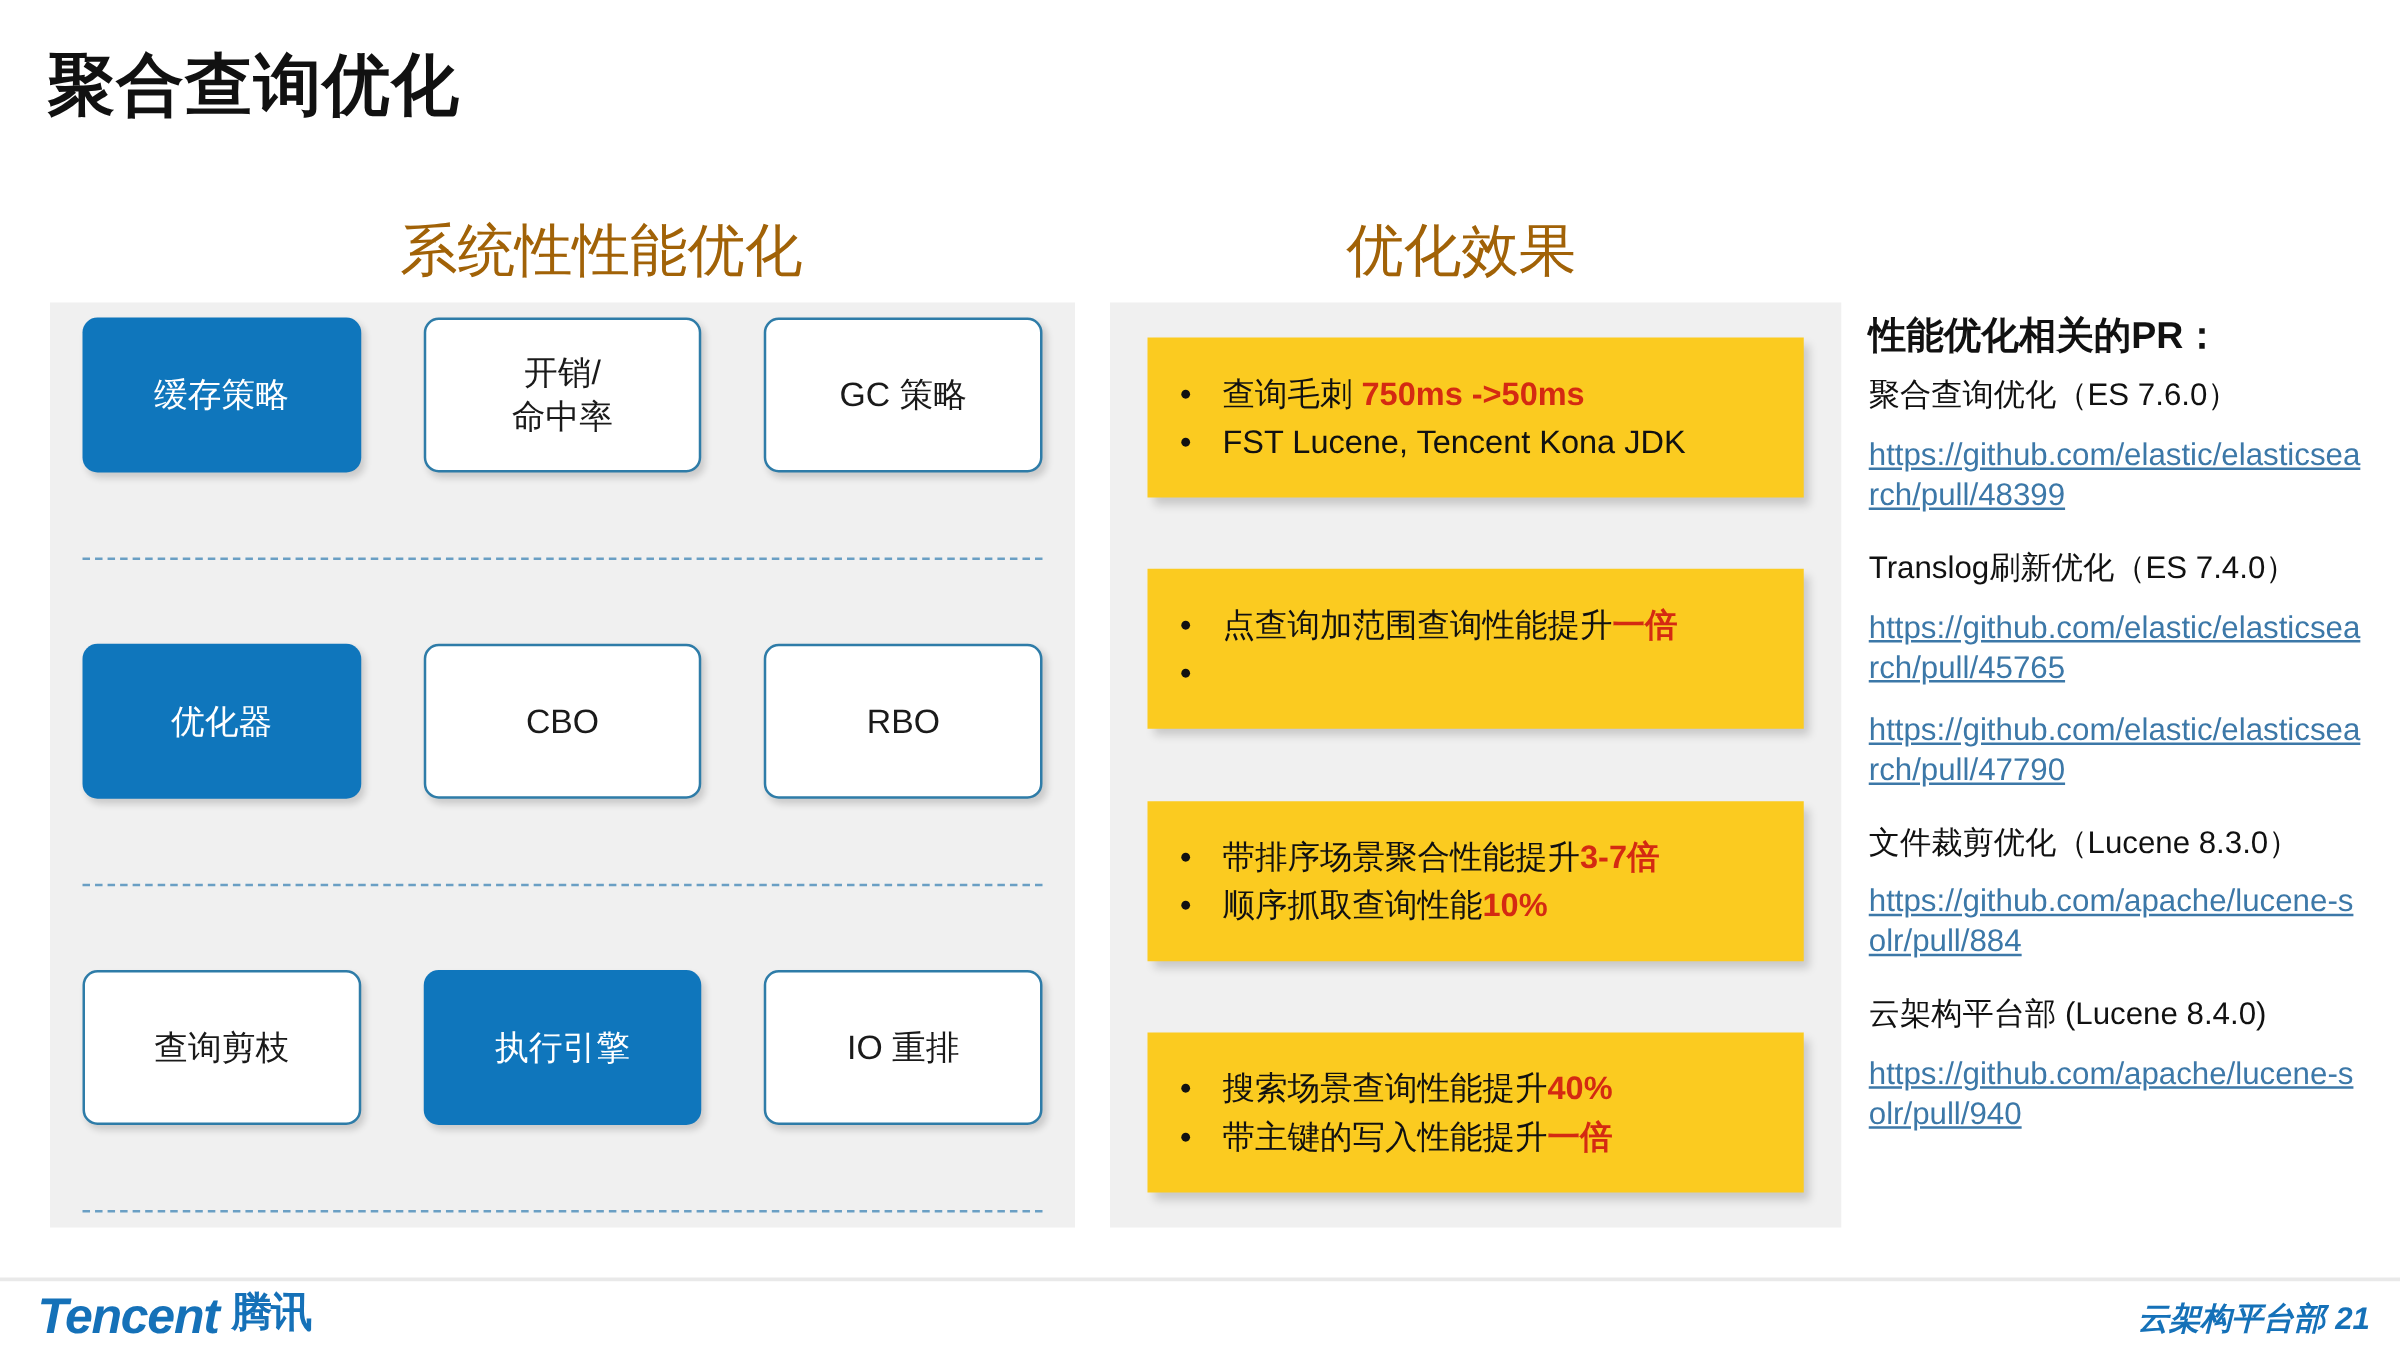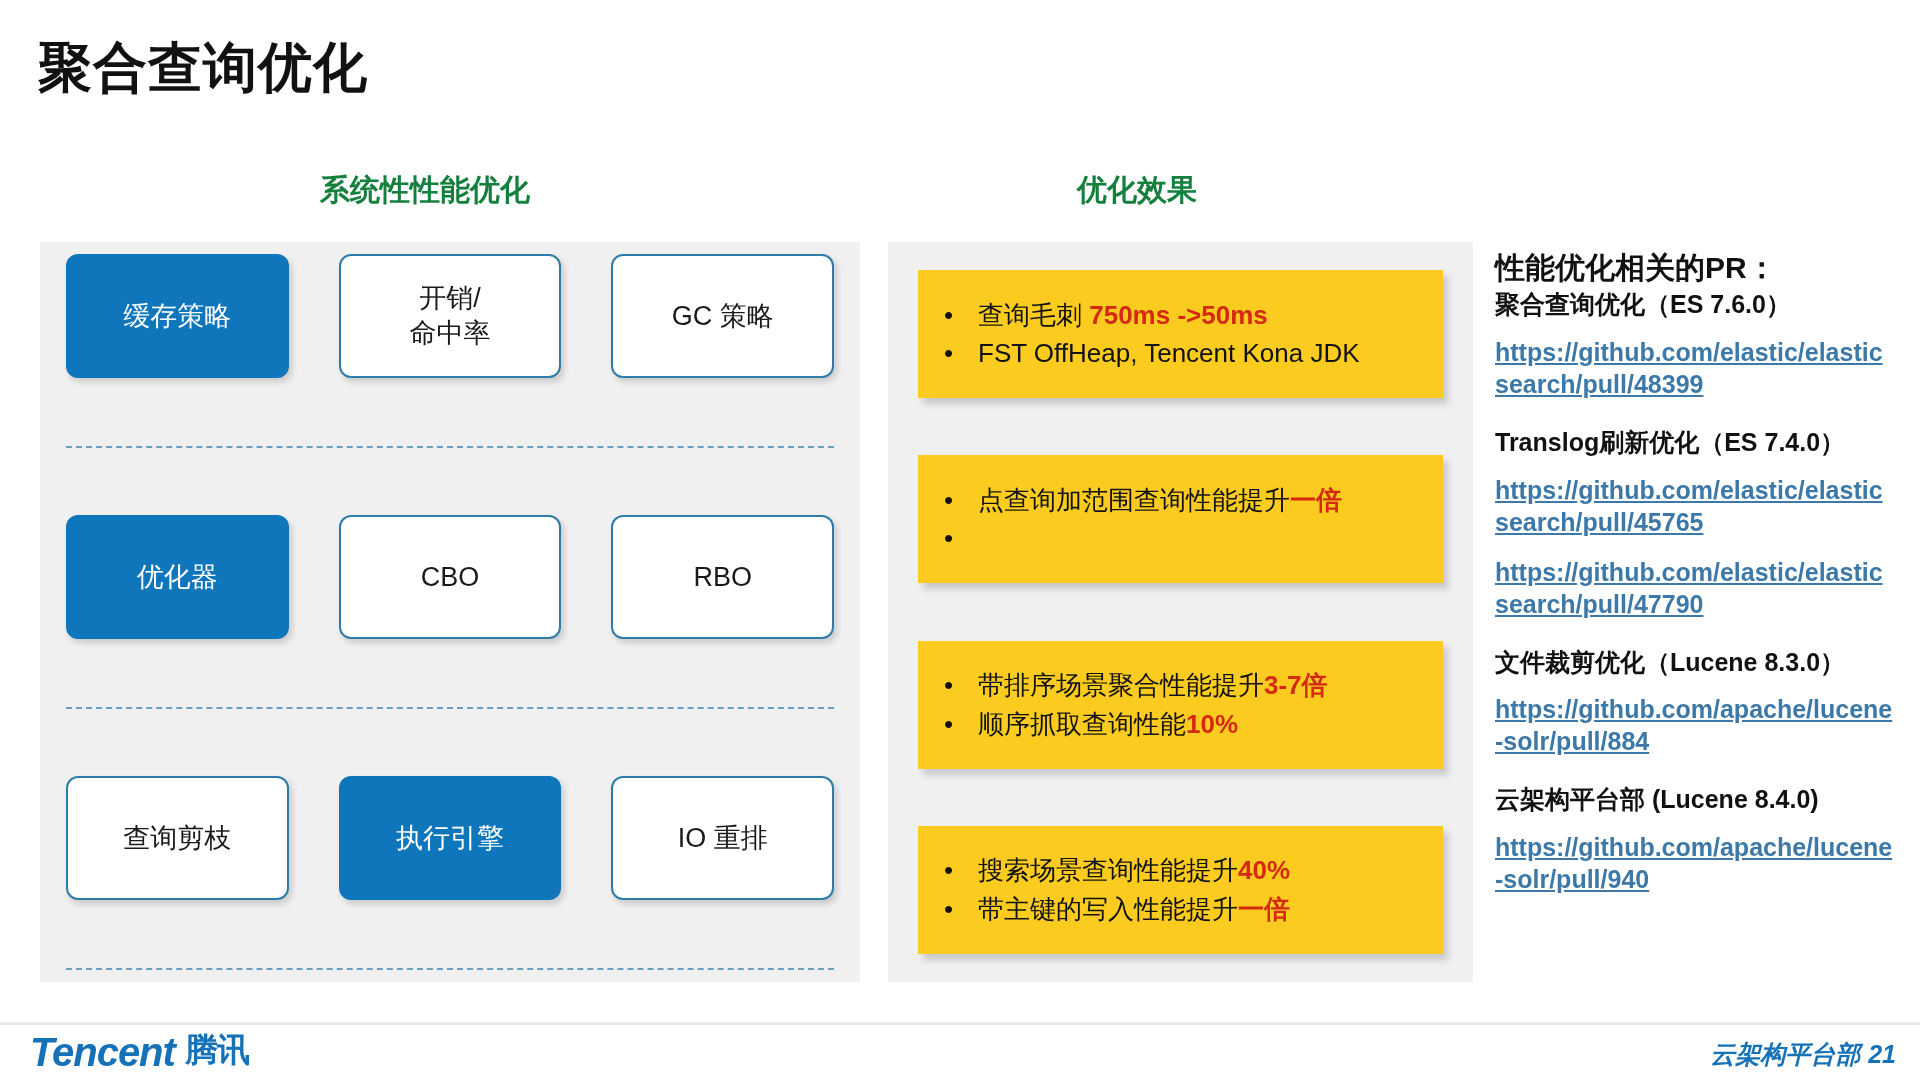--- a/index.html
+++ b/index.html
@@ -24,23 +24,23 @@
     font-size: 54px;
     font-weight: bold;
     letter-spacing: 1px;
     color: #111111;
     white-space: nowrap;
   }
 
   
   .col-header {
     position: absolute;
-    font-size: 30px;
-    font-weight: bold;
-    color: #15803d;
+    font-size: 46px;
+    font-weight: normal;
+    color: #a16207;
     white-space: nowrap;
   }
   .col-header.left  { left: 320px; top: 170px; }
   .col-header.mid   { left: 1077px; top: 170px; }
 
   .pr-header {
     position: absolute;
     left: 1495px;
     top: 248px;
     font-size: 30px;
@@ -149,23 +149,22 @@
     font-size: 26px;
     line-height: 1.25;
     color: #111111;
   }
   .hl { color: #D42A12; font-weight: bold; }
 
   
   .pr-col {
     position: absolute;
     left: 1495px;
-    top: 288px;
+    top: 300px;
     width: 400px;
-    font-weight: bold;
   }
   .pr-group { margin-bottom: 26px; }
   .pr-label {
     font-size: 25px;
     color: #111111;
     line-height: 1.35;
     margin-bottom: 14px;
     white-space: nowrap;
   }
   .pr-link {
@@ -251,21 +250,21 @@
 
 <div class="panel-mid">
   <div class="effects" id="effects">
       <div class="effect-card">
         <div class="bullet-line">
           <span class="bullet-dot">•</span>
           <span>查询毛刺 <span class="hl">750ms -&gt;50ms</span></span>
         </div>
         <div class="bullet-line">
           <span class="bullet-dot">•</span>
-          <span>FST OffHeap, Tencent Kona JDK</span>
+          <span>FST Lucene, Tencent Kona JDK</span>
         </div>
       </div>
       <div class="effect-card">
         <div class="bullet-line">
           <span class="bullet-dot">•</span>
           <span>点查询加范围查询性能提升<span class="hl">一倍</span></span>
         </div>
         <div class="bullet-line">
           <span class="bullet-dot">•</span>
         </div>

